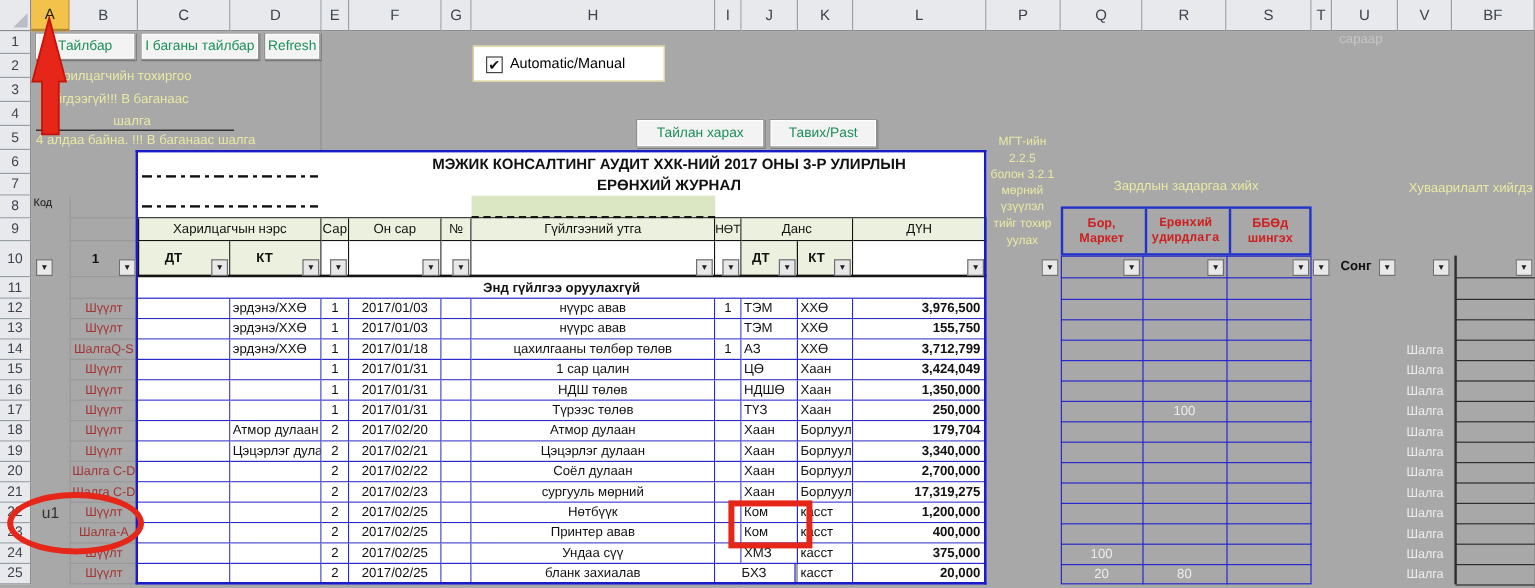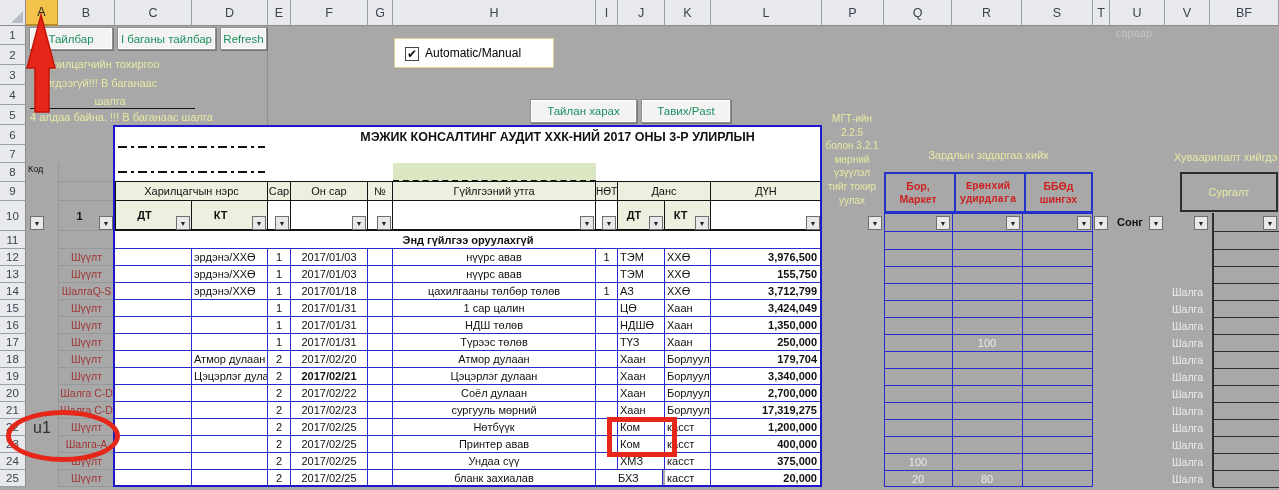--- a/index.html
+++ b/index.html
@@ -188,21 +188,21 @@
       <div class="cell ac" style="left: 368px; top: 351px; width: 25px; height: 17px;"></div>
       <div class="cell ac" style="left: 393px; top: 351px; width: 203px; height: 17px;">Атмор дулаан</div>
       <div class="cell ac" style="left: 596px; top: 351px; width: 22px; height: 17px;"></div>
       <div class="cell al" style="left: 618px; top: 351px; width: 47px; height: 17px;">Хаан</div>
       <div class="cell al" style="left: 665px; top: 351px; width: 46px; height: 17px;">Борлуулал</div>
       <div class="cell ar" style="left: 711px; top: 351px; width: 111px; height: 17px; font-weight: 600;">179,704</div>
       <div class="abs wht" style="left: 1165px; top: 351px; width: 45px; height: 17px; display: flex; align-items: center; justify-content: center; font-size: 10.5px;">Шалга</div>
       <div class="cell al" style="left: 115px; top: 368px; width: 77px; height: 17px;"></div>
       <div class="cell al" style="left: 192px; top: 368px; width: 76px; height: 17px;">Цэцэрлэг дулаан</div>
       <div class="cell ac" style="left: 268px; top: 368px; width: 23px; height: 17px;">2</div>
-      <div class="cell ac" style="left: 291px; top: 368px; width: 77px; height: 17px; font-weight: bold;">2017/02/21</div>
+      <div class="cell ac" style="left: 291px; top: 368px; width: 77px; height: 17px;">2017/02/21</div>
       <div class="cell ac" style="left: 368px; top: 368px; width: 25px; height: 17px;"></div>
       <div class="cell ac" style="left: 393px; top: 368px; width: 203px; height: 17px;">Цэцэрлэг дулаан</div>
       <div class="cell ac" style="left: 596px; top: 368px; width: 22px; height: 17px;"></div>
       <div class="cell al" style="left: 618px; top: 368px; width: 47px; height: 17px;">Хаан</div>
       <div class="cell al" style="left: 665px; top: 368px; width: 46px; height: 17px;">Борлуулал</div>
       <div class="cell ar" style="left: 711px; top: 368px; width: 111px; height: 17px; font-weight: 600;">3,340,000</div>
       <div class="abs wht" style="left: 1165px; top: 368px; width: 45px; height: 17px; display: flex; align-items: center; justify-content: center; font-size: 10.5px;">Шалга</div>
       <div class="cell al" style="left: 115px; top: 385px; width: 77px; height: 17px;"></div>
       <div class="cell al" style="left: 192px; top: 385px; width: 76px; height: 17px;"></div>
       <div class="cell ac" style="left: 268px; top: 385px; width: 23px; height: 17px;">2</div>
@@ -228,21 +228,21 @@
       <div class="cell al" style="left: 115px; top: 419px; width: 77px; height: 17px;"></div>
       <div class="cell al" style="left: 192px; top: 419px; width: 76px; height: 17px;"></div>
       <div class="cell ac" style="left: 268px; top: 419px; width: 23px; height: 17px;">2</div>
       <div class="cell ac" style="left: 291px; top: 419px; width: 77px; height: 17px;">2017/02/25</div>
       <div class="cell ac" style="left: 368px; top: 419px; width: 25px; height: 17px;"></div>
       <div class="cell ac" style="left: 393px; top: 419px; width: 203px; height: 17px;">Нөтбүүк</div>
       <div class="cell ac" style="left: 596px; top: 419px; width: 22px; height: 17px;"></div>
       <div class="cell al" style="left: 618px; top: 419px; width: 47px; height: 17px;">Ком</div>
       <div class="cell al" style="left: 665px; top: 419px; width: 46px; height: 17px;">касст</div>
       <div class="cell ar" style="left: 711px; top: 419px; width: 111px; height: 17px; font-weight: 600;">1,200,000</div>
-      <div class="abs ac" style="left: 26px; top: 419px; width: 32px; height: 17px; display: flex; align-items: center; justify-content: center; color: rgb(51, 51, 51); font-size: 16px;">u1</div>
+      <div class="abs ac" style="left: 26px; top: 419px; width: 32px; height: 17px; display: flex; align-items: center; justify-content: center; color: rgb(51, 51, 51); font-size: 13px;">u1</div>
       <div class="abs wht" style="left: 1165px; top: 419px; width: 45px; height: 17px; display: flex; align-items: center; justify-content: center; font-size: 10.5px;">Шалга</div>
       <div class="cell al" style="left: 115px; top: 436px; width: 77px; height: 17px;"></div>
       <div class="cell al" style="left: 192px; top: 436px; width: 76px; height: 17px;"></div>
       <div class="cell ac" style="left: 268px; top: 436px; width: 23px; height: 17px;">2</div>
       <div class="cell ac" style="left: 291px; top: 436px; width: 77px; height: 17px;">2017/02/25</div>
       <div class="cell ac" style="left: 368px; top: 436px; width: 25px; height: 17px;"></div>
       <div class="cell ac" style="left: 393px; top: 436px; width: 203px; height: 17px;">Принтер авав</div>
       <div class="cell ac" style="left: 596px; top: 436px; width: 22px; height: 17px;"></div>
       <div class="cell al" style="left: 618px; top: 436px; width: 47px; height: 17px;">Ком</div>
       <div class="cell al" style="left: 665px; top: 436px; width: 46px; height: 17px;">касст</div>
@@ -359,20 +359,21 @@
   <div class="abs ylw ac" style="left:30px;top:95px;width:160px;text-align:center;">шалга</div>
   <div class="abs" style="left:30px;top:108px;width:165px;height:1px;background:#151515;"></div>
   <div class="abs ylw" style="left:30px;top:111px;">4 алдаа байна. !!! B баганаас шалга</div>
 
   <div class="abs" style="left:28px;top:165px;width:16px;font-size:9px;line-height:9px;word-break:break-all;color:#111;">Код</div>
 
   <div class="abs" style="left:115px;top:125px;width:707px;height:57px;background:#ffffff;z-index:4;"></div>
   <div class="dashdot" style="left:118px;top:146px;width:147px;"></div>
   <div class="dashdot" style="left:118px;top:171px;width:147px;"></div>
   <div class="abs" style="left:300px;top:130px;width:515px;text-align:center;font-weight:bold;font-size:12.5px;z-index:6;">МЭЖИК КОНСАЛТИНГ АУДИТ ХХК-НИЙ 2017 ОНЫ 3-Р УЛИРЛЫН</div>
+  <div class="abs" style="left:300px;top:147px;width:515px;text-align:center;font-weight:bold;font-size:12.5px;z-index:6;">ЕРӨНХИЙ ЖУРНАЛ</div>
 
   <div class="abs" style="left:393px;top:163px;width:203px;height:19px;background:#dbe7c3;border-bottom:2px dashed #151515;z-index:6;"></div>
 
   <div class="abs" style="left:115px;top:181px;width:707px;height:1px;background:#141414;z-index:7;"></div>
   <div class="hcell" style="left:115px;top:182px;width:153px;height:19px;z-index:7;border-left:1px solid #141414;">Харилцагчын нэрс</div>
   <div class="hcell" style="left:268px;top:182px;width:23px;height:19px;z-index:7;">Сар</div>
   <div class="hcell" style="left:291px;top:182px;width:77px;height:19px;z-index:7;">Он сар</div>
   <div class="hcell" style="left:368px;top:182px;width:25px;height:19px;z-index:7;">№</div>
   <div class="hcell" style="left:393px;top:182px;width:203px;height:19px;z-index:7;">Гүйлгээний утга</div>
   <div class="hcell" style="left:596px;top:182px;width:22px;height:19px;z-index:7;font-size:10px;">НӨТ</div>
@@ -410,21 +411,20 @@
   <div class="abs ylw" style="left:1174px;top:151px;width:113px;white-space:nowrap;overflow:hidden;">Хуваарилалт хийгдэ</div>
 
   <div class="abs" style="left:884px;top:172px;width:209px;height:41px;border:2px solid #2233cc;z-index:7;"></div>
   <div class="qrshdr" style="left:886px;top:174px;width:64px;height:37px;z-index:8;">Бор,
 Маркет</div>
   <div class="qrshdr" style="left:954px;top:174px;width:66px;height:37px;z-index:8;border-left:2px solid #2233cc;font-family:Liberation Mono, monospace;">Ерөнхий
 удирдлага</div>
   <div class="qrshdr" style="left:1024px;top:174px;width:67px;height:37px;z-index:8;border-left:2px solid #2233cc;">ББӨд
 шингэх</div>
 
-  <div class="abs ylw" style="left:1180px;top:172px;width:98px;height:40px;border:2px solid #2e2e2e;display:flex;align-items:center;justify-content:center;z-index:7;">Сургалт</div>
 
   <div class="abs" style="left:1112px;top:216px;width:36px;text-align:center;font-weight:bold;z-index:8;">Сонг</div>
 
   <svg class="abs ann" style="left:24px;top:10px;width:36px;height:106px;" viewBox="0 0 36 106">
     <polygon points="17,5 3,58 11,58 11,102 25,102 25,58 31,58" fill="#e52618" stroke="#c41405" stroke-width="1.5"></polygon>
   </svg>
   <div class="abs ann" style="left:6px;top:410px;width:114px;height:52px;border:5px solid #e52618;border-radius:50%;"></div>
   <div class="abs ann" style="left:607px;top:417px;width:70px;height:40px;border:5px solid #e52618;"></div>
 
 </div>

